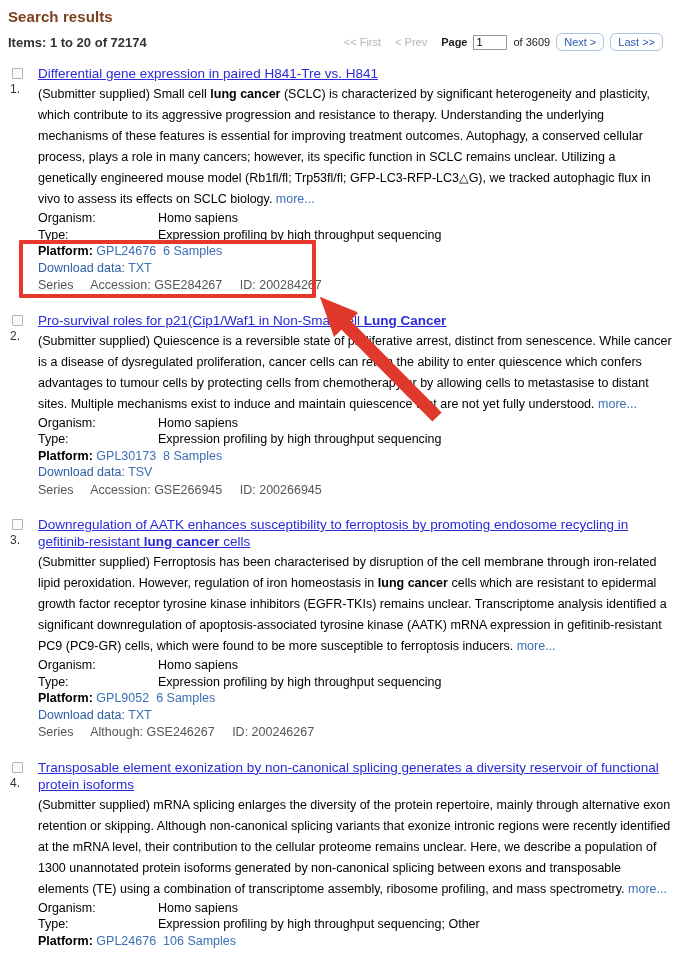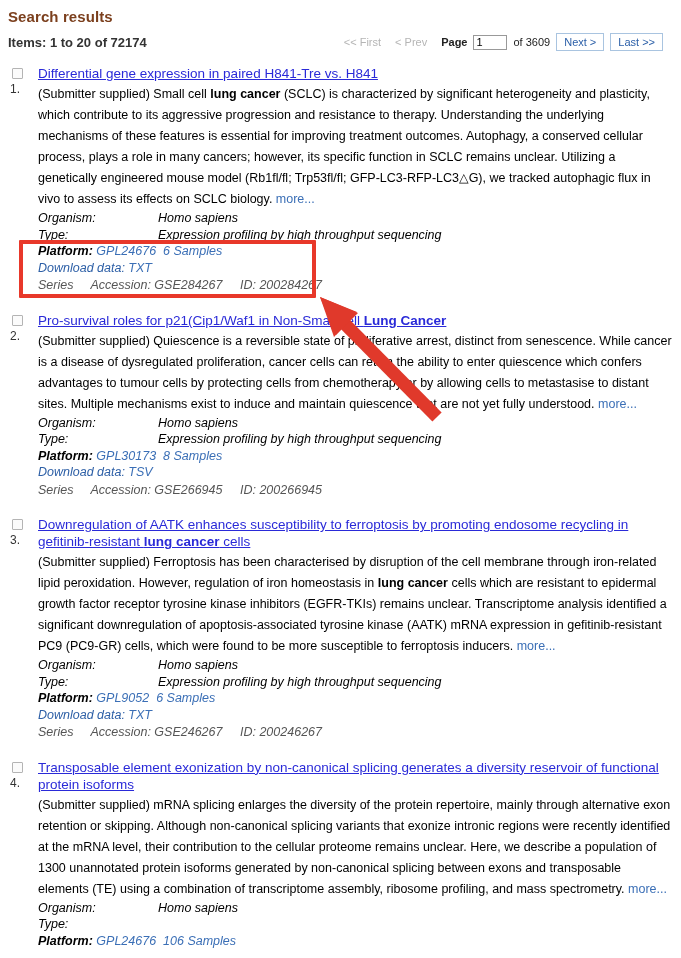--- a/index.html
+++ b/index.html
@@ -76,21 +76,21 @@
   }
   .pager-total {
     color: #222;
   }
   .pager-btn {
     font-size: 11px;
     font-family: "Liberation Sans", sans-serif;
     color: #2b5fa8;
     background: #fff;
     border: 1px solid #a9c4e0;
-    border-radius: 0;
+    border-radius: 6px;
     padding: 2px 7px;
     cursor: pointer;
     white-space: nowrap;
   }
 
   
   .results {
     margin-top: 14px;
     padding: 0 8px 0 8px;
   }
@@ -146,21 +146,20 @@
   .more-link {
     color: #3b6fb6;
     cursor: pointer;
     text-decoration: none;
   }
 
   .meta {
     margin-top: 0px;
     font-size: 12.5px;
     line-height: 16.5px;
-    font-style: italic;
   }
   .meta-row {
     display: flex;
   }
   .meta-key {
     width: 120px;
     flex: 0 0 120px;
     color: #000;
   }
   .meta-val { color: #000; }
@@ -305,21 +304,21 @@
           <div class="platform-row">
             <span class="k">Platform:</span>
             <a class="lnk">GPL9052</a>&nbsp;&nbsp;<a class="lnk">6 Samples</a>
           </div>
           <div class="download-row">
             <span class="k">Download data:</span>
             <a class="lnk">TXT</a>
           </div>
           <div class="series-row">
             <span>Series</span>
-            <span>Accession: GSE246267</span>
+            <span>Although: GSE246267</span>
             <span>ID: 200246267</span>
           </div>
         </div>
       </div>
     </div>
 
     <div class="result">
       <div class="result-gutter">
         <span class="chk"></span>
         <span class="rank">4.</span>
@@ -327,20 +326,21 @@
       <div class="result-body">
         <a class="result-title"><span>Transposable element exonization by non-canonical splicing generates a diversity reservoir of functional protein isoforms</span><b></b><span></span></a>
         <div class="summary"><span>(Submitter supplied) mRNA splicing enlarges the diversity of the protein repertoire, mainly through alternative exon retention or skipping. Although non-canonical splicing variants that exonize intronic regions were recently identified at the mRNA level, their contribution to the cellular proteome remains unclear. Here, we describe a population of 1300 unannotated protein isoforms generated by non-canonical splicing between exons and transposable elements (TE) using a combination of transcriptome assembly, ribosome profiling, and mass spectrometry. </span><b></b><span></span><a class="more-link">more...</a></div>
         <div class="meta">
           <div class="meta-row">
             <span class="meta-key">Organism:</span>
             <span class="meta-val">Homo sapiens</span>
           </div>
           <div class="meta-row">
             <span class="meta-key">Type:</span>
+            <span class="meta-val">Expression profiling by high throughput sequencing; Other</span>
           </div>
           <div class="platform-row">
             <span class="k">Platform:</span>
             <a class="lnk">GPL24676</a>&nbsp;&nbsp;<a class="lnk">106 Samples</a>
           </div>
         </div>
       </div>
     </div>
 
   </div>

